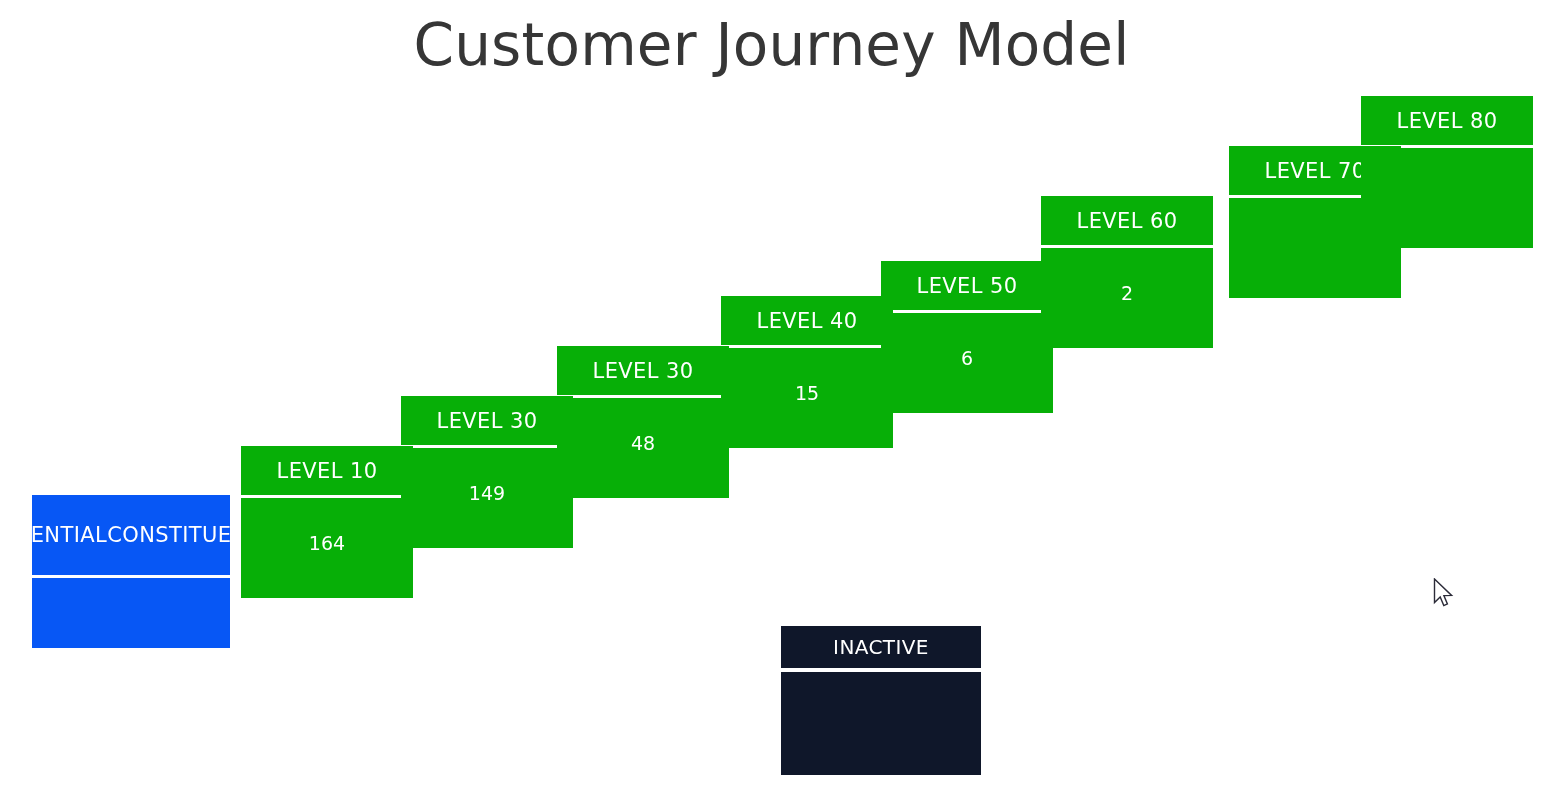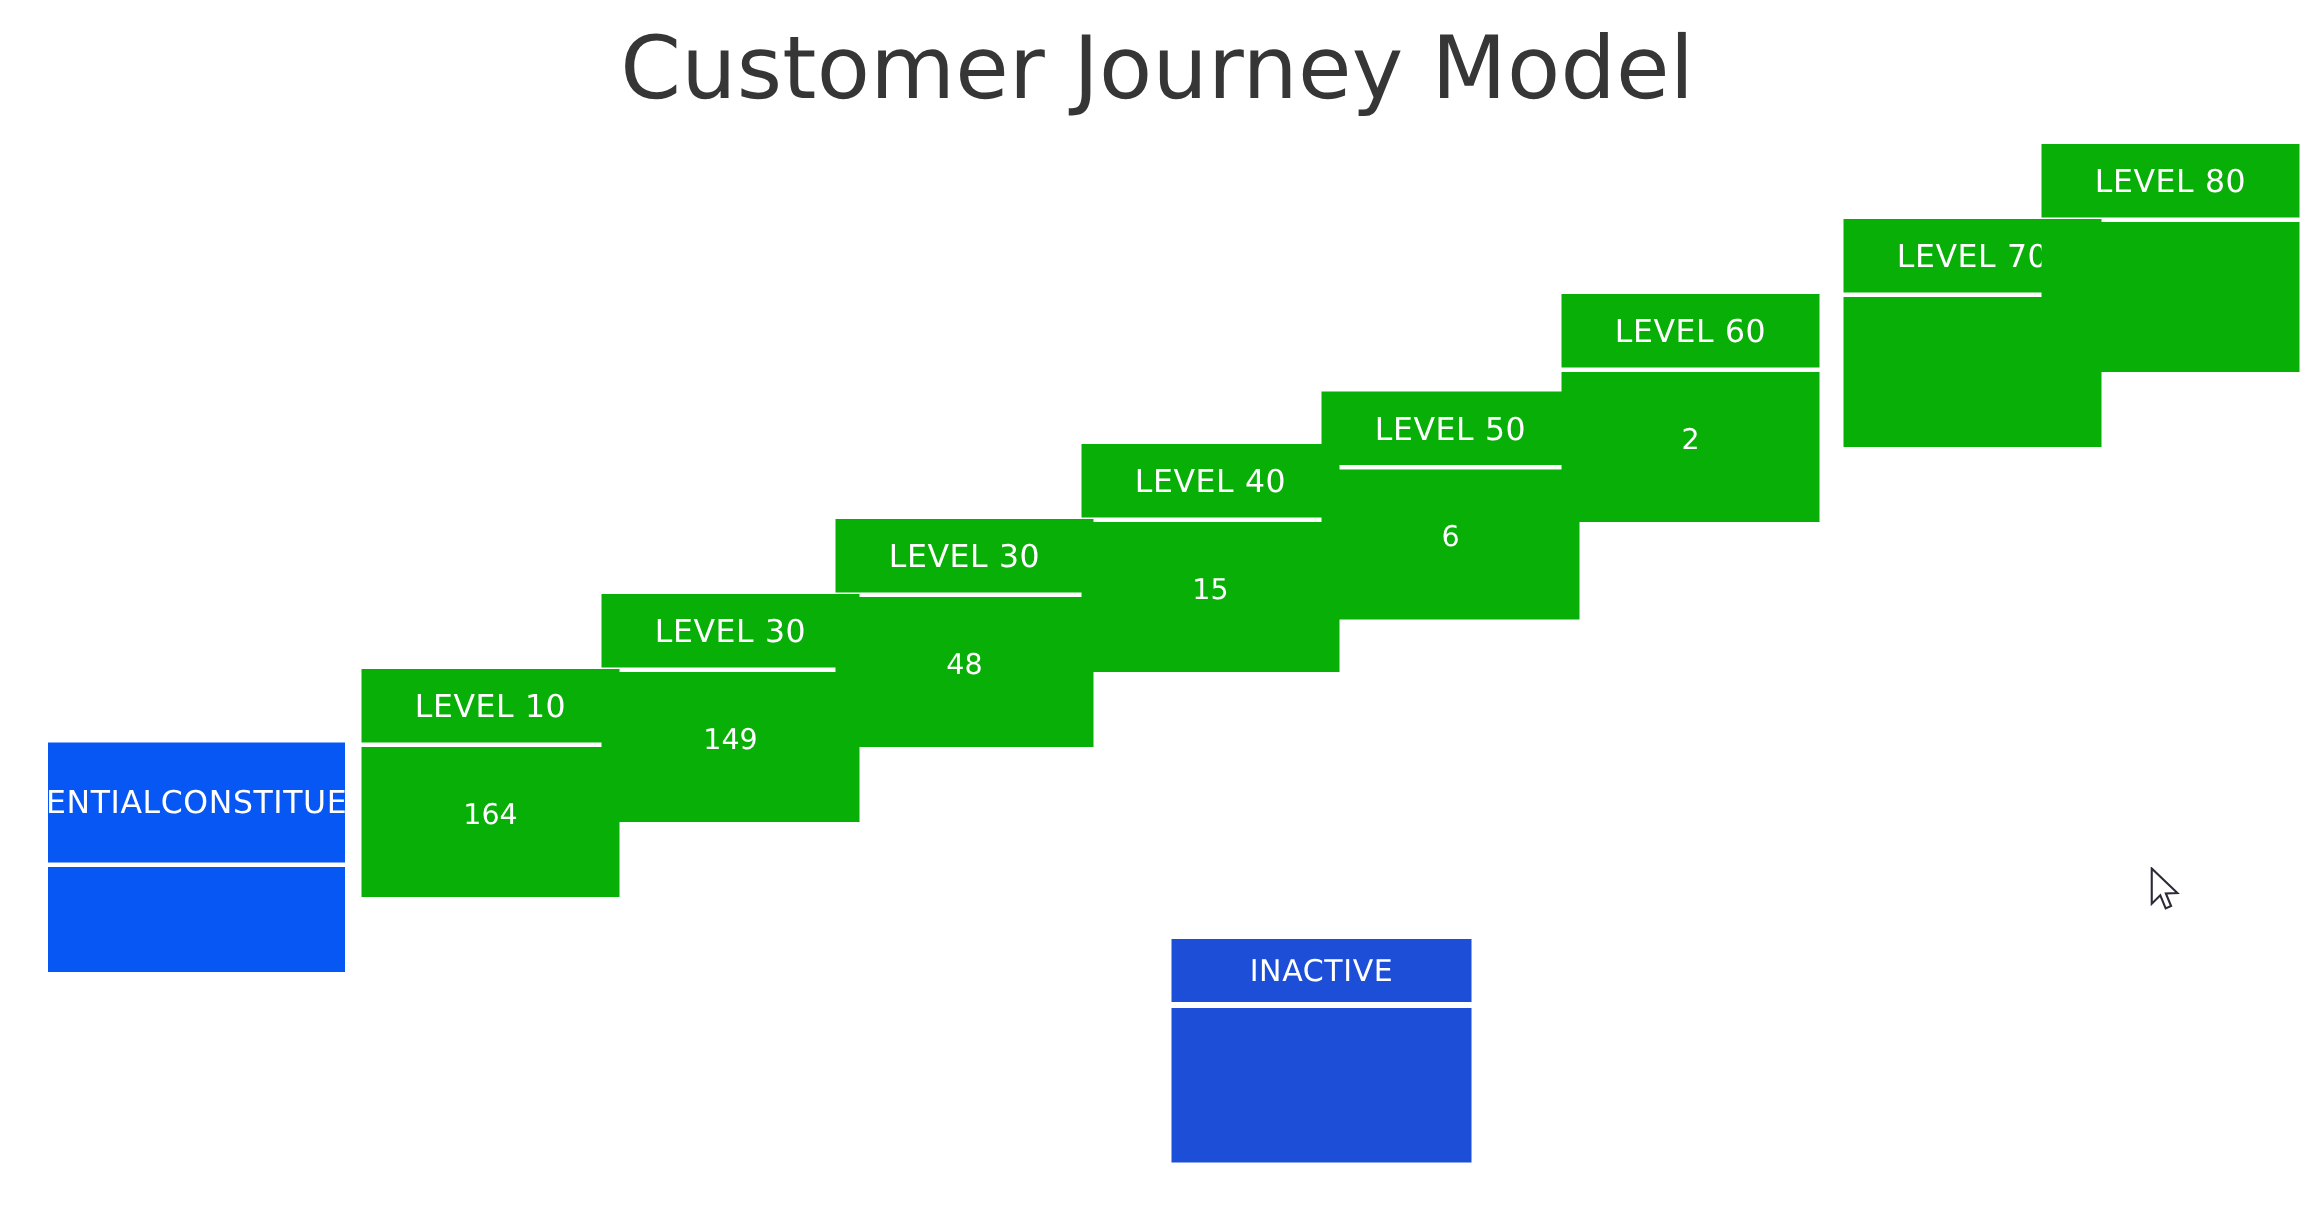--- a/index.html
+++ b/index.html
@@ -70,21 +70,21 @@
     font-size: 19px;
     font-weight: 400;
   }
 
   
   .node.green  .node-header,
   .node.green  .node-body  { background: #07AF07; }
   .node.blue   .node-header,
   .node.blue   .node-body  { background: #0757F5; }
   .node.gray   .node-header,
-  .node.gray   .node-body  { background: #1d4ed8; }
+  .node.gray   .node-body  { background: #0f172a; }
 
   
   .node.entry {
     width: 198px;
   }
   .node.entry .node-header {
     height: 80px;
     line-height: 26px;
     white-space: normal;
     font-size: 21px;

